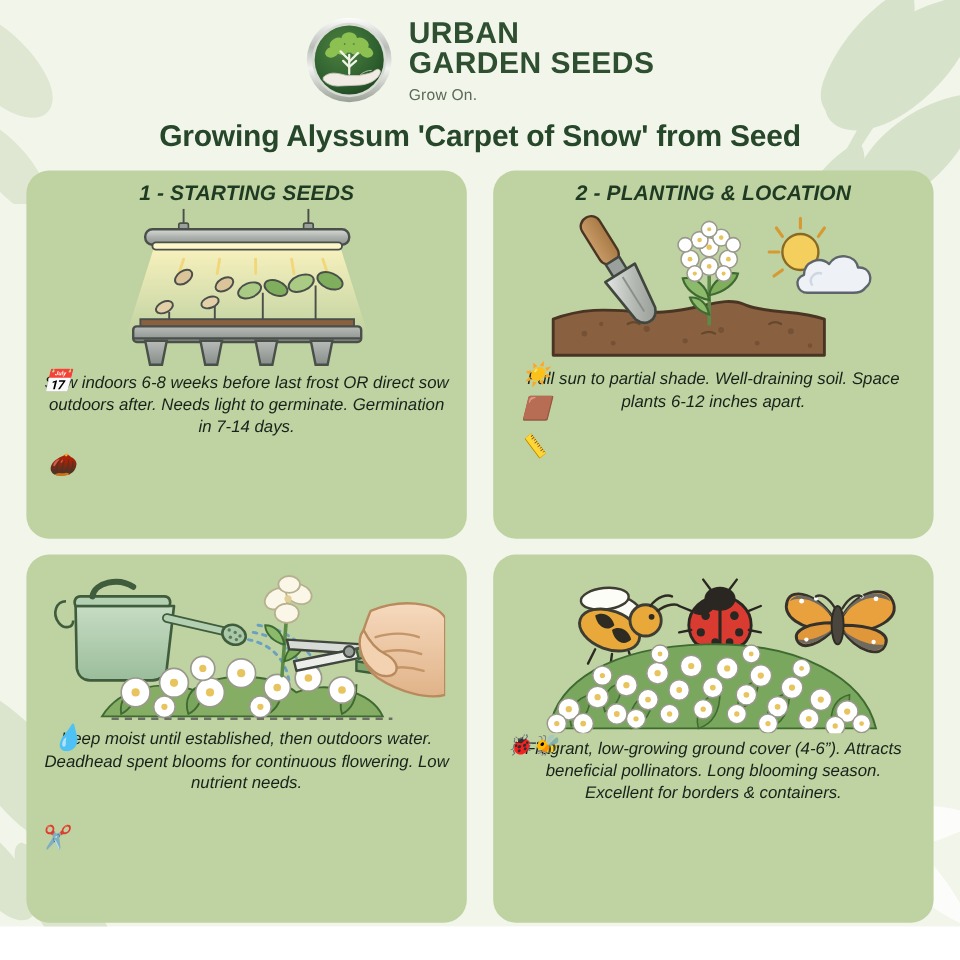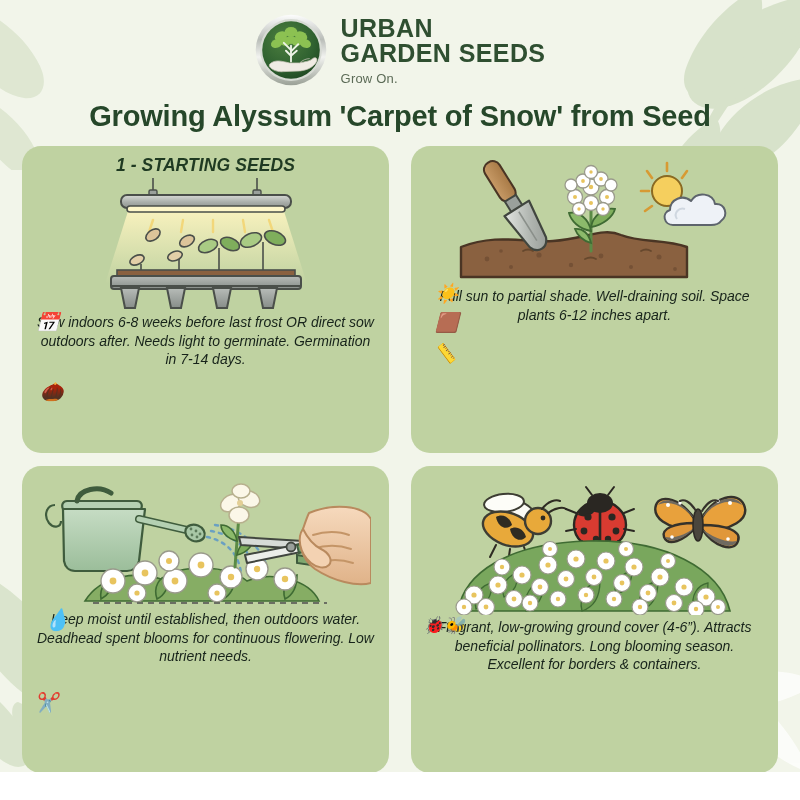--- a/index.html
+++ b/index.html
@@ -42,21 +42,21 @@
   .brand-name {
     font-size: 25px; font-weight: 700; letter-spacing: .4px;
     color: #2f4f31;
   }
   .brand-name .l2 { display: block; }
   .brand-tag {
     font-size: 13px; color: #5c6b57; margin-top: 6px; letter-spacing: .2px;
   }
   .page-title {
     margin-top: 11px;
-    font-size: 29px; font-weight: 700;
+    font-size: 25px; font-weight: 700;
     color: #26472a;
     letter-spacing: -0.2px;
   }
 
   
   .grid {
     position: relative; z-index: 2;
     margin: 13px 22px 0 22px;
     display: grid;
     grid-template-columns: 1fr 1fr;
@@ -280,20 +280,21 @@
         </svg>
       </div>
       <div class="card-body">
         <span class="icon-abs" id="c1-cal">📅</span>
         <span class="icon-abs" id="c1-seed">🌰</span>
         <p class="body-text">Sow indoors 6-8 weeks before last frost OR direct sow outdoors after. Needs light to germinate. Germination in 7-14 days.</p>
       </div>
     </div>
 
     <div class="card" id="c2">
+      <div class="card-title">2 - PLANTING &amp; LOCATION</div>
       <div class="card-illus">
         <svg width="320" height="128" viewBox="0 0 320 128">
           <defs>
             <linearGradient id="blade" x1="0" y1="0" x2="1" y2="1">
               <stop offset="0%" stop-color="#e3e6e2"></stop>
               <stop offset="50%" stop-color="#b2b7b2"></stop>
               <stop offset="100%" stop-color="#8f948f"></stop>
             </linearGradient>
             <linearGradient id="handle" x1="0" y1="0" x2="1" y2="0">
               <stop offset="0%" stop-color="#c79a66"></stop>

